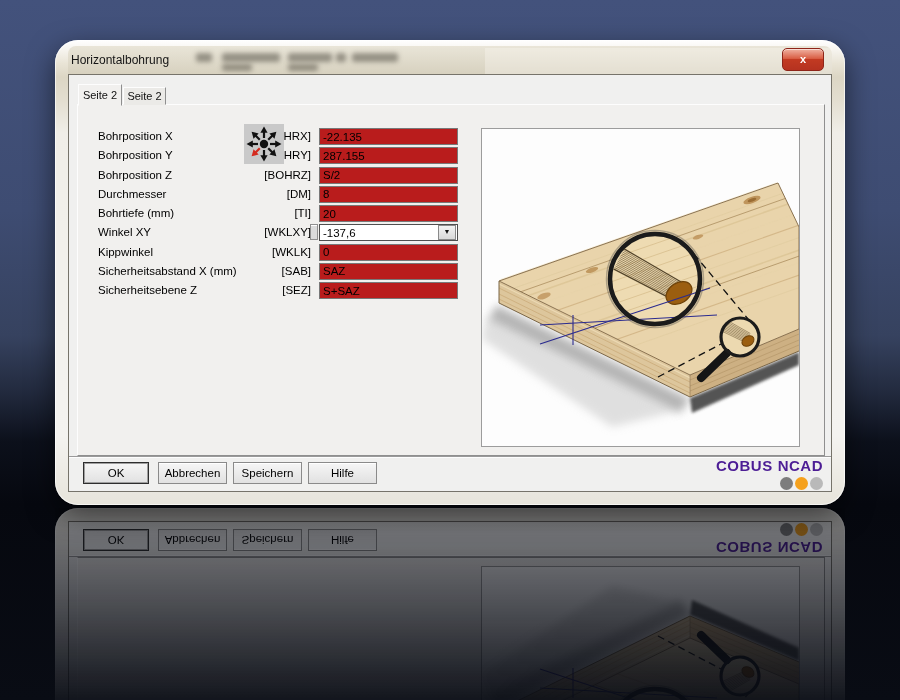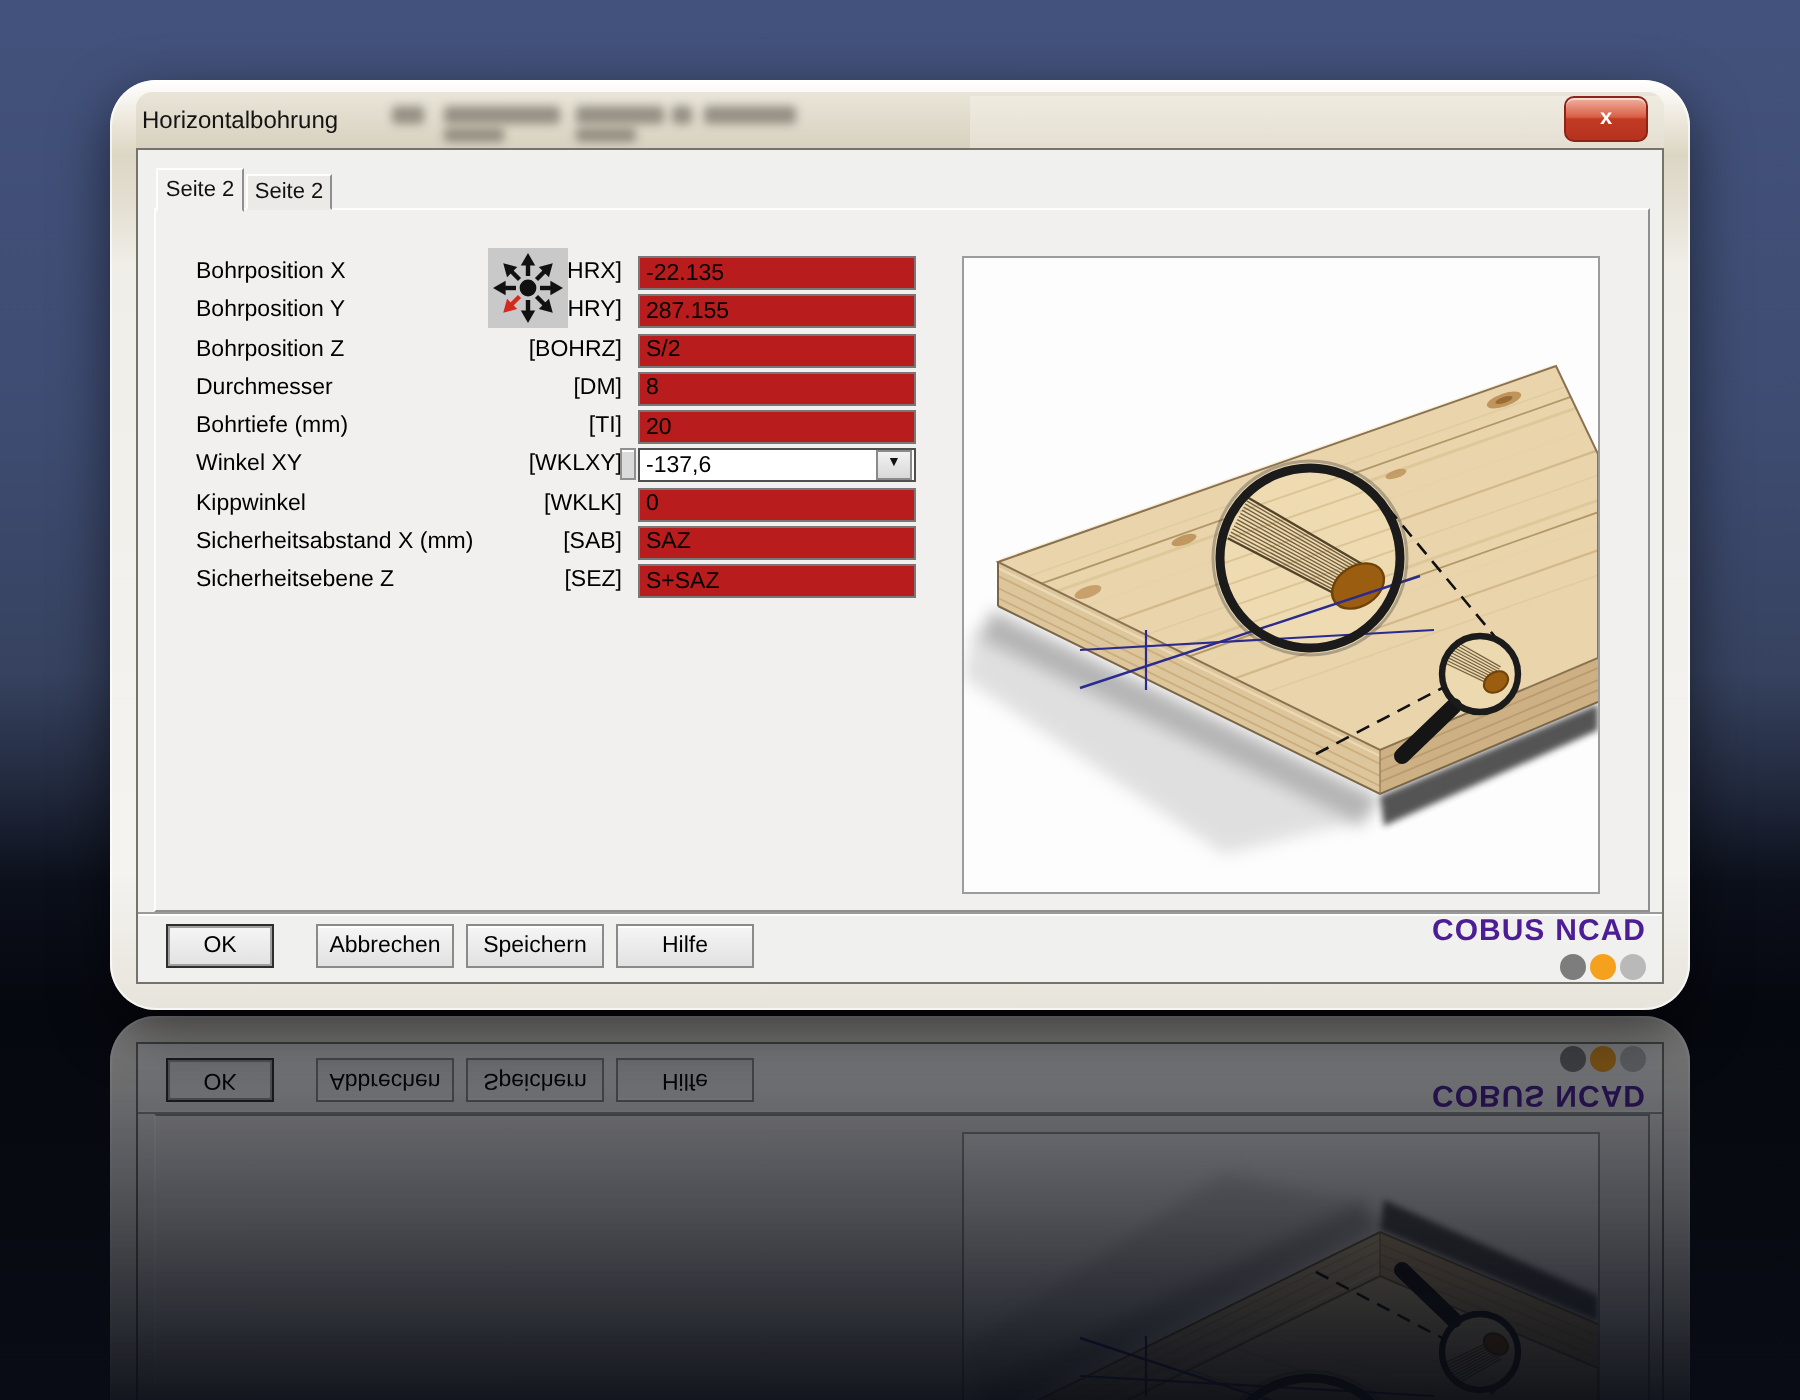--- a/index.html
+++ b/index.html
@@ -307,21 +307,21 @@
               <line x1="240.3" y1="202.34" x2="263.72" y2="213.56" stroke="#6e5a39" stroke-width="0.6" opacity="0.95"></line>
             </g>
           <ellipse cx="266" cy="212" rx="6.5" ry="4.8" fill="#9b5e10" stroke="#6f4207" stroke-width="1" transform="rotate(-33 266 212)"></ellipse>
           <line x1="245" y1="224" x2="219" y2="249" stroke="#151515" stroke-width="8" stroke-linecap="round"></line>
           <circle cx="258" cy="208" r="19" fill="none" stroke="#1b1b1b" stroke-width="3.2"></circle>
         </svg>
       </div>
 
       <div class="sep"></div>
       <div id="btnrow">
-          <button class="btn default" style="left: 14px; width: 54px;">OK</button>
+          <button class="btn default" style="left: 14px; width: 66px;">OK</button>
           <button class="btn" style="left: 89px; width: 69px;">Abbrechen</button>
           <button class="btn" style="left: 164px; width: 69px;">Speichern</button>
           <button class="btn" style="left: 239px; width: 69px;">Hilfe</button>
         </div>
 
       <div class="brand">
         <span class="b1" style="color: #4c1d95;">COBUS</span><span class="b2" style="color: #4c1d95;">NCAD</span>
         <div class="dots" id="branddots">
             <span class="dot" style="background: rgb(125, 125, 125);"></span>
             <span class="dot" style="background: rgb(245, 161, 29);"></span>

